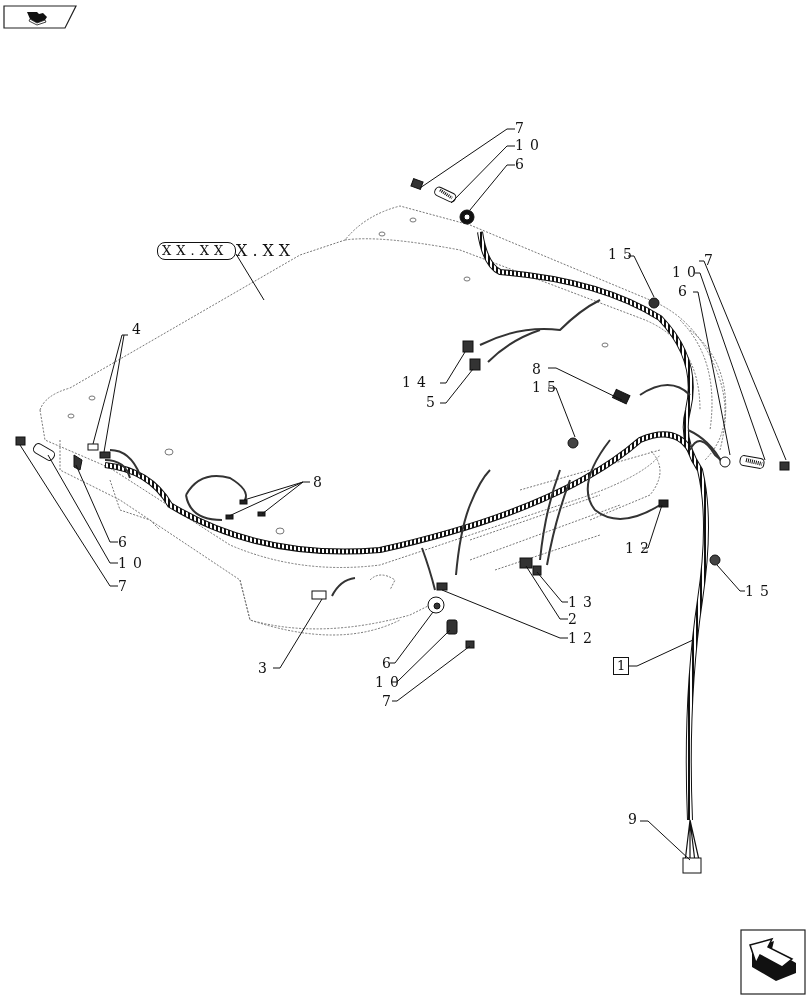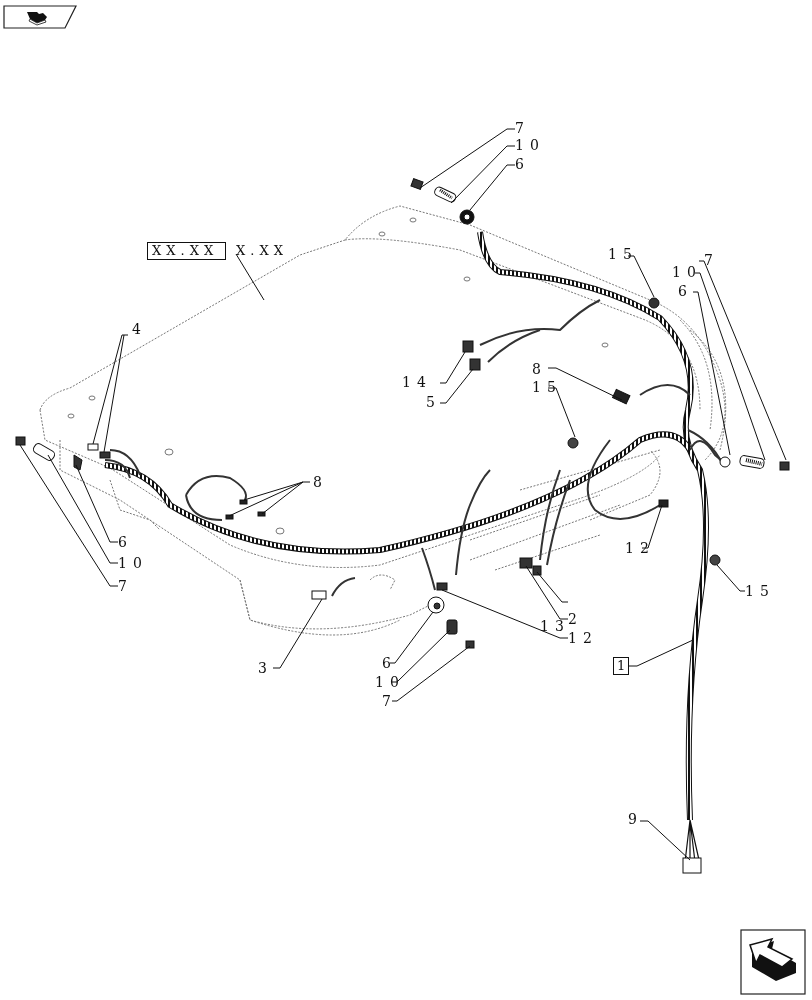--- a/index.html
+++ b/index.html
@@ -3,21 +3,21 @@
 <meta charset="utf-8">
 <style>
   html, body { margin:0; padding:0; background:#ffffff; }
   body { width:812px; height:1000px; position:relative; overflow:hidden;
          font-family:"DejaVu Serif", "Liberation Serif", serif; }
   #diagram { position:absolute; left:0; top:0; width:812px; height:1000px; }
   .callout-label { position:absolute; font-family:"DejaVu Serif","Liberation Serif",serif;
                    font-size:14px; color:#111; letter-spacing:6px; line-height:14px; white-space:nowrap; }
   .ref-box { position:absolute; border:1px solid #111; font-family:"DejaVu Serif","Liberation Serif",serif;
              font-size:13px; color:#111; letter-spacing:5px; padding:1px 0 1px 4px; line-height:14px; }
-  .ref-suffix { position:absolute; font-family:"DejaVu Serif","Liberation Serif",serif; font-size:13px;
+  .ref-suffix { position:absolute; font-family:"DejaVu Serif","Liberation Serif",serif; font-size:16px;
                 color:#111; letter-spacing:5px; line-height:14px; }
   .part-box { position:absolute; border:1px solid #111; font-size:13px; color:#111;
               padding:0 3px; line-height:16px; font-family:"DejaVu Serif","Liberation Serif",serif; }
   .nav-top { position:absolute; left:3px; top:3px; width:74px; height:27px; cursor:pointer; }
   .nav-bottom { position:absolute; left:740px; top:929px; width:66px; height:66px; cursor:pointer; }
 </style>
 </head>
 <body>
 
 <div class="nav-top">
@@ -164,21 +164,21 @@
     <path d="M442,590 L560,638 L568,638"></path>
     <path d="M322,599 L280,668 L273,668"></path>
     <path d="M433,612 L395,663 L390,663"></path>
     <path d="M450,630 L397,682 L392,682"></path>
     <path d="M470,646 L397,701 L392,701"></path>
     <path d="M693,640 L637,666 L628,666"></path>
     <path d="M640,821 L648,821 L690,860"></path>
   </g>
 </svg>
 
-<div class="ref-box" style="left:147px;top:242px;width:73px;">XX.XX</div>
+<div class="ref-box" style="left:157px;top:242px;width:73px;border-radius:8px;">XX.XX</div>
 <div class="ref-suffix" style="left:236px;top:244px;">X.XX</div>
 
 <div class="part-box" style="left:613px;top:657px;">1</div>
 
 <div class="callout-label" style="left:515px;top:121px;">7</div>
 <div class="callout-label" style="left:515px;top:138px;">10</div>
 <div class="callout-label" style="left:515px;top:157px;">6</div>
 <div class="callout-label" style="left:608px;top:247px;">15</div>
 <div class="callout-label" style="left:704px;top:253px;">7</div>
 <div class="callout-label" style="left:672px;top:265px;">10</div>
@@ -187,20 +187,20 @@
 <div class="callout-label" style="left:402px;top:375px;">14</div>
 <div class="callout-label" style="left:426px;top:395px;">5</div>
 <div class="callout-label" style="left:532px;top:362px;">8</div>
 <div class="callout-label" style="left:532px;top:380px;">15</div>
 <div class="callout-label" style="left:313px;top:475px;">8</div>
 <div class="callout-label" style="left:118px;top:535px;">6</div>
 <div class="callout-label" style="left:118px;top:556px;">10</div>
 <div class="callout-label" style="left:118px;top:579px;">7</div>
 <div class="callout-label" style="left:625px;top:541px;">12</div>
 <div class="callout-label" style="left:745px;top:584px;">15</div>
-<div class="callout-label" style="left:540px;top:595px;margin-top:24px;">13</div>
+<div class="callout-label" style="left:568px;top:595px;">13</div>
 <div class="callout-label" style="left:568px;top:612px;">2</div>
 <div class="callout-label" style="left:568px;top:631px;">12</div>
 <div class="callout-label" style="left:258px;top:661px;">3</div>
 <div class="callout-label" style="left:382px;top:656px;">6</div>
 <div class="callout-label" style="left:375px;top:675px;">10</div>
 <div class="callout-label" style="left:382px;top:694px;">7</div>
 <div class="callout-label" style="left:628px;top:812px;">9</div>
 
 </body></html>

